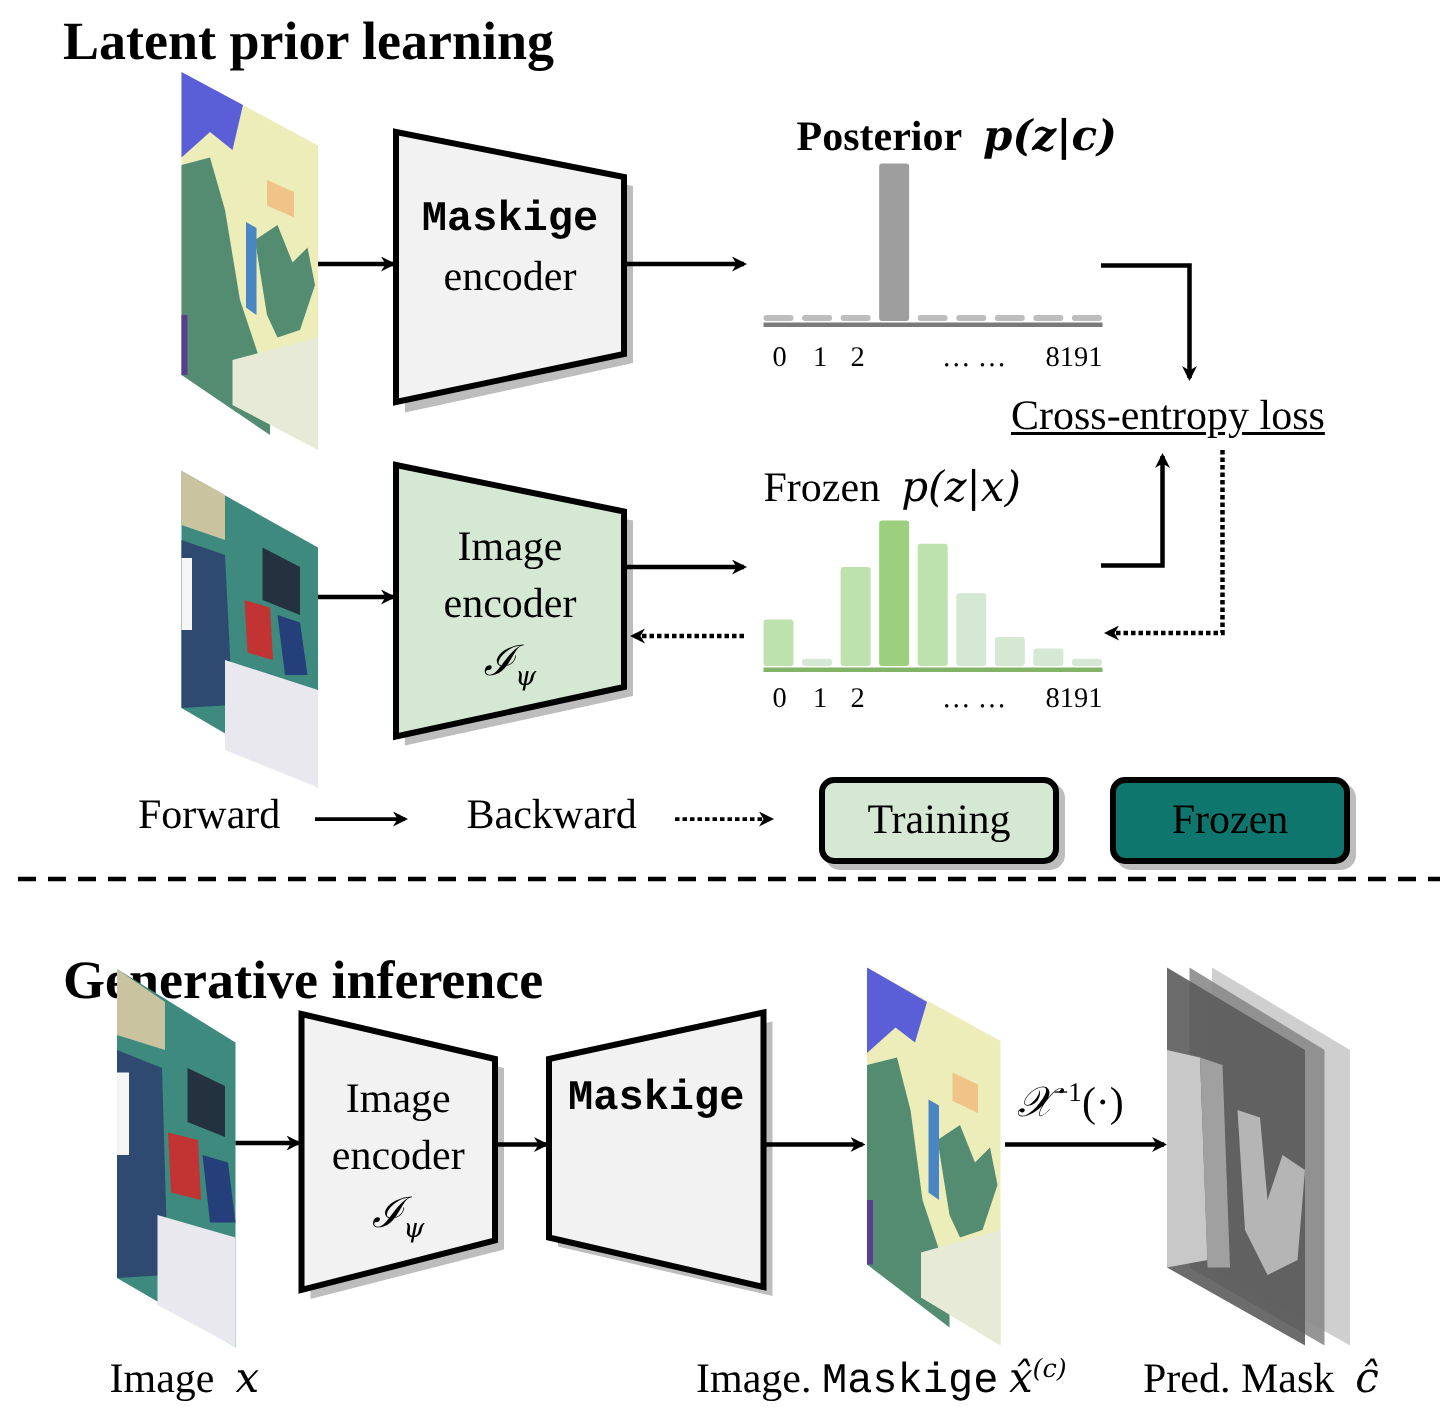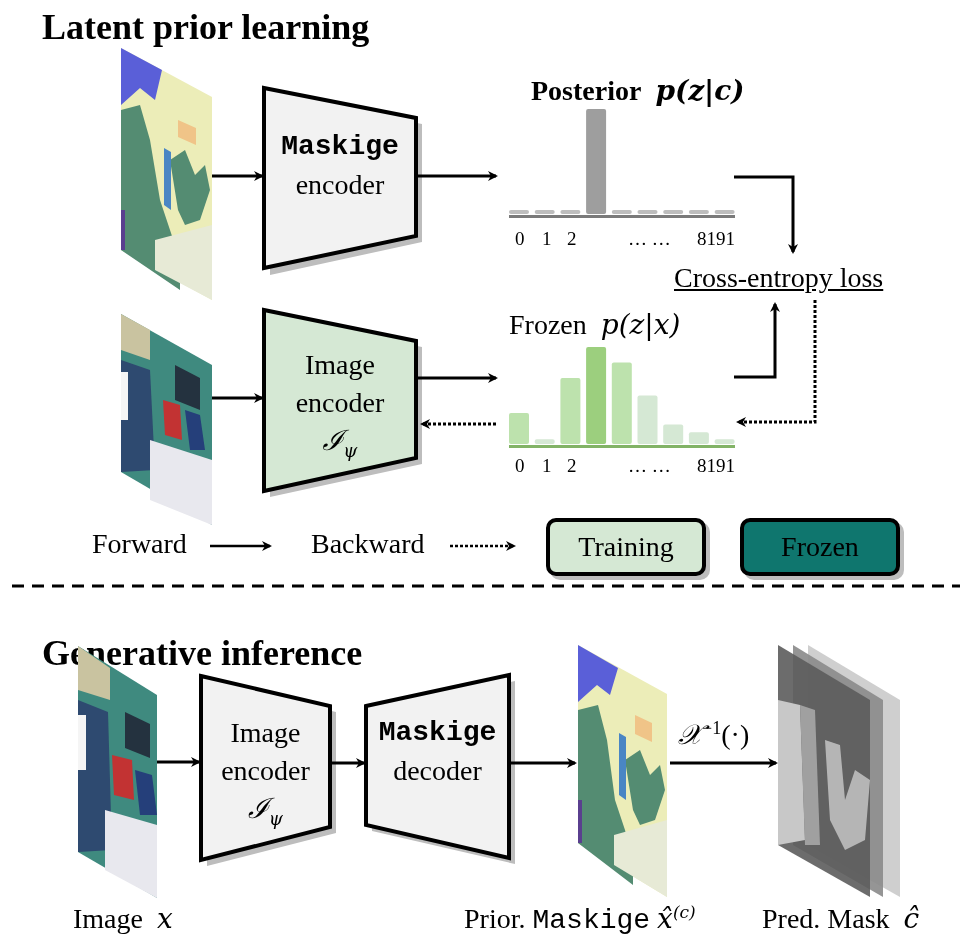--- a/index.html
+++ b/index.html
@@ -188,32 +188,31 @@
   <span>Frozen</span>
 </div>
 
 <div class="box-text" style="left:201px; top:714px; width:129px;">
   <div>Image</div>
   <div>encoder</div>
   <div><span class="math">ℐ</span><sub class="math" style="font-size:18px;">ψ</sub></div>
 </div>
 <div class="box-text" style="left:366px; top:714px; width:143px;">
   <div class="mono">Maskige</div>
-  <div>decoder</div>
 </div>
 
 <div class="abs lbl" style="left:678px; top:718px;">
   <span class="math">𝒳</span><sup style="font-size:18px;">−1</sup><span>(·)</span>
 </div>
 
 <div class="abs lbl" style="left:73px; top:902px;">
   <span>Image</span>&nbsp;
   <span class="math">x</span>
 </div>
 <div class="abs lbl" style="left:464px; top:902px;">
-  <span>Prior.</span>
+  <span>Image.</span>
   <span class="mono" style="font-weight:normal;">Maskige</span>
   <span class="math">x̂</span><sup style="font-size:17px;" class="math">(c)</sup>
 </div>
 <div class="abs lbl" style="left:762px; top:902px;">
   <span>Pred. Mask</span>&nbsp;
   <span class="math">ĉ</span>
 </div>
 
 </body></html>

